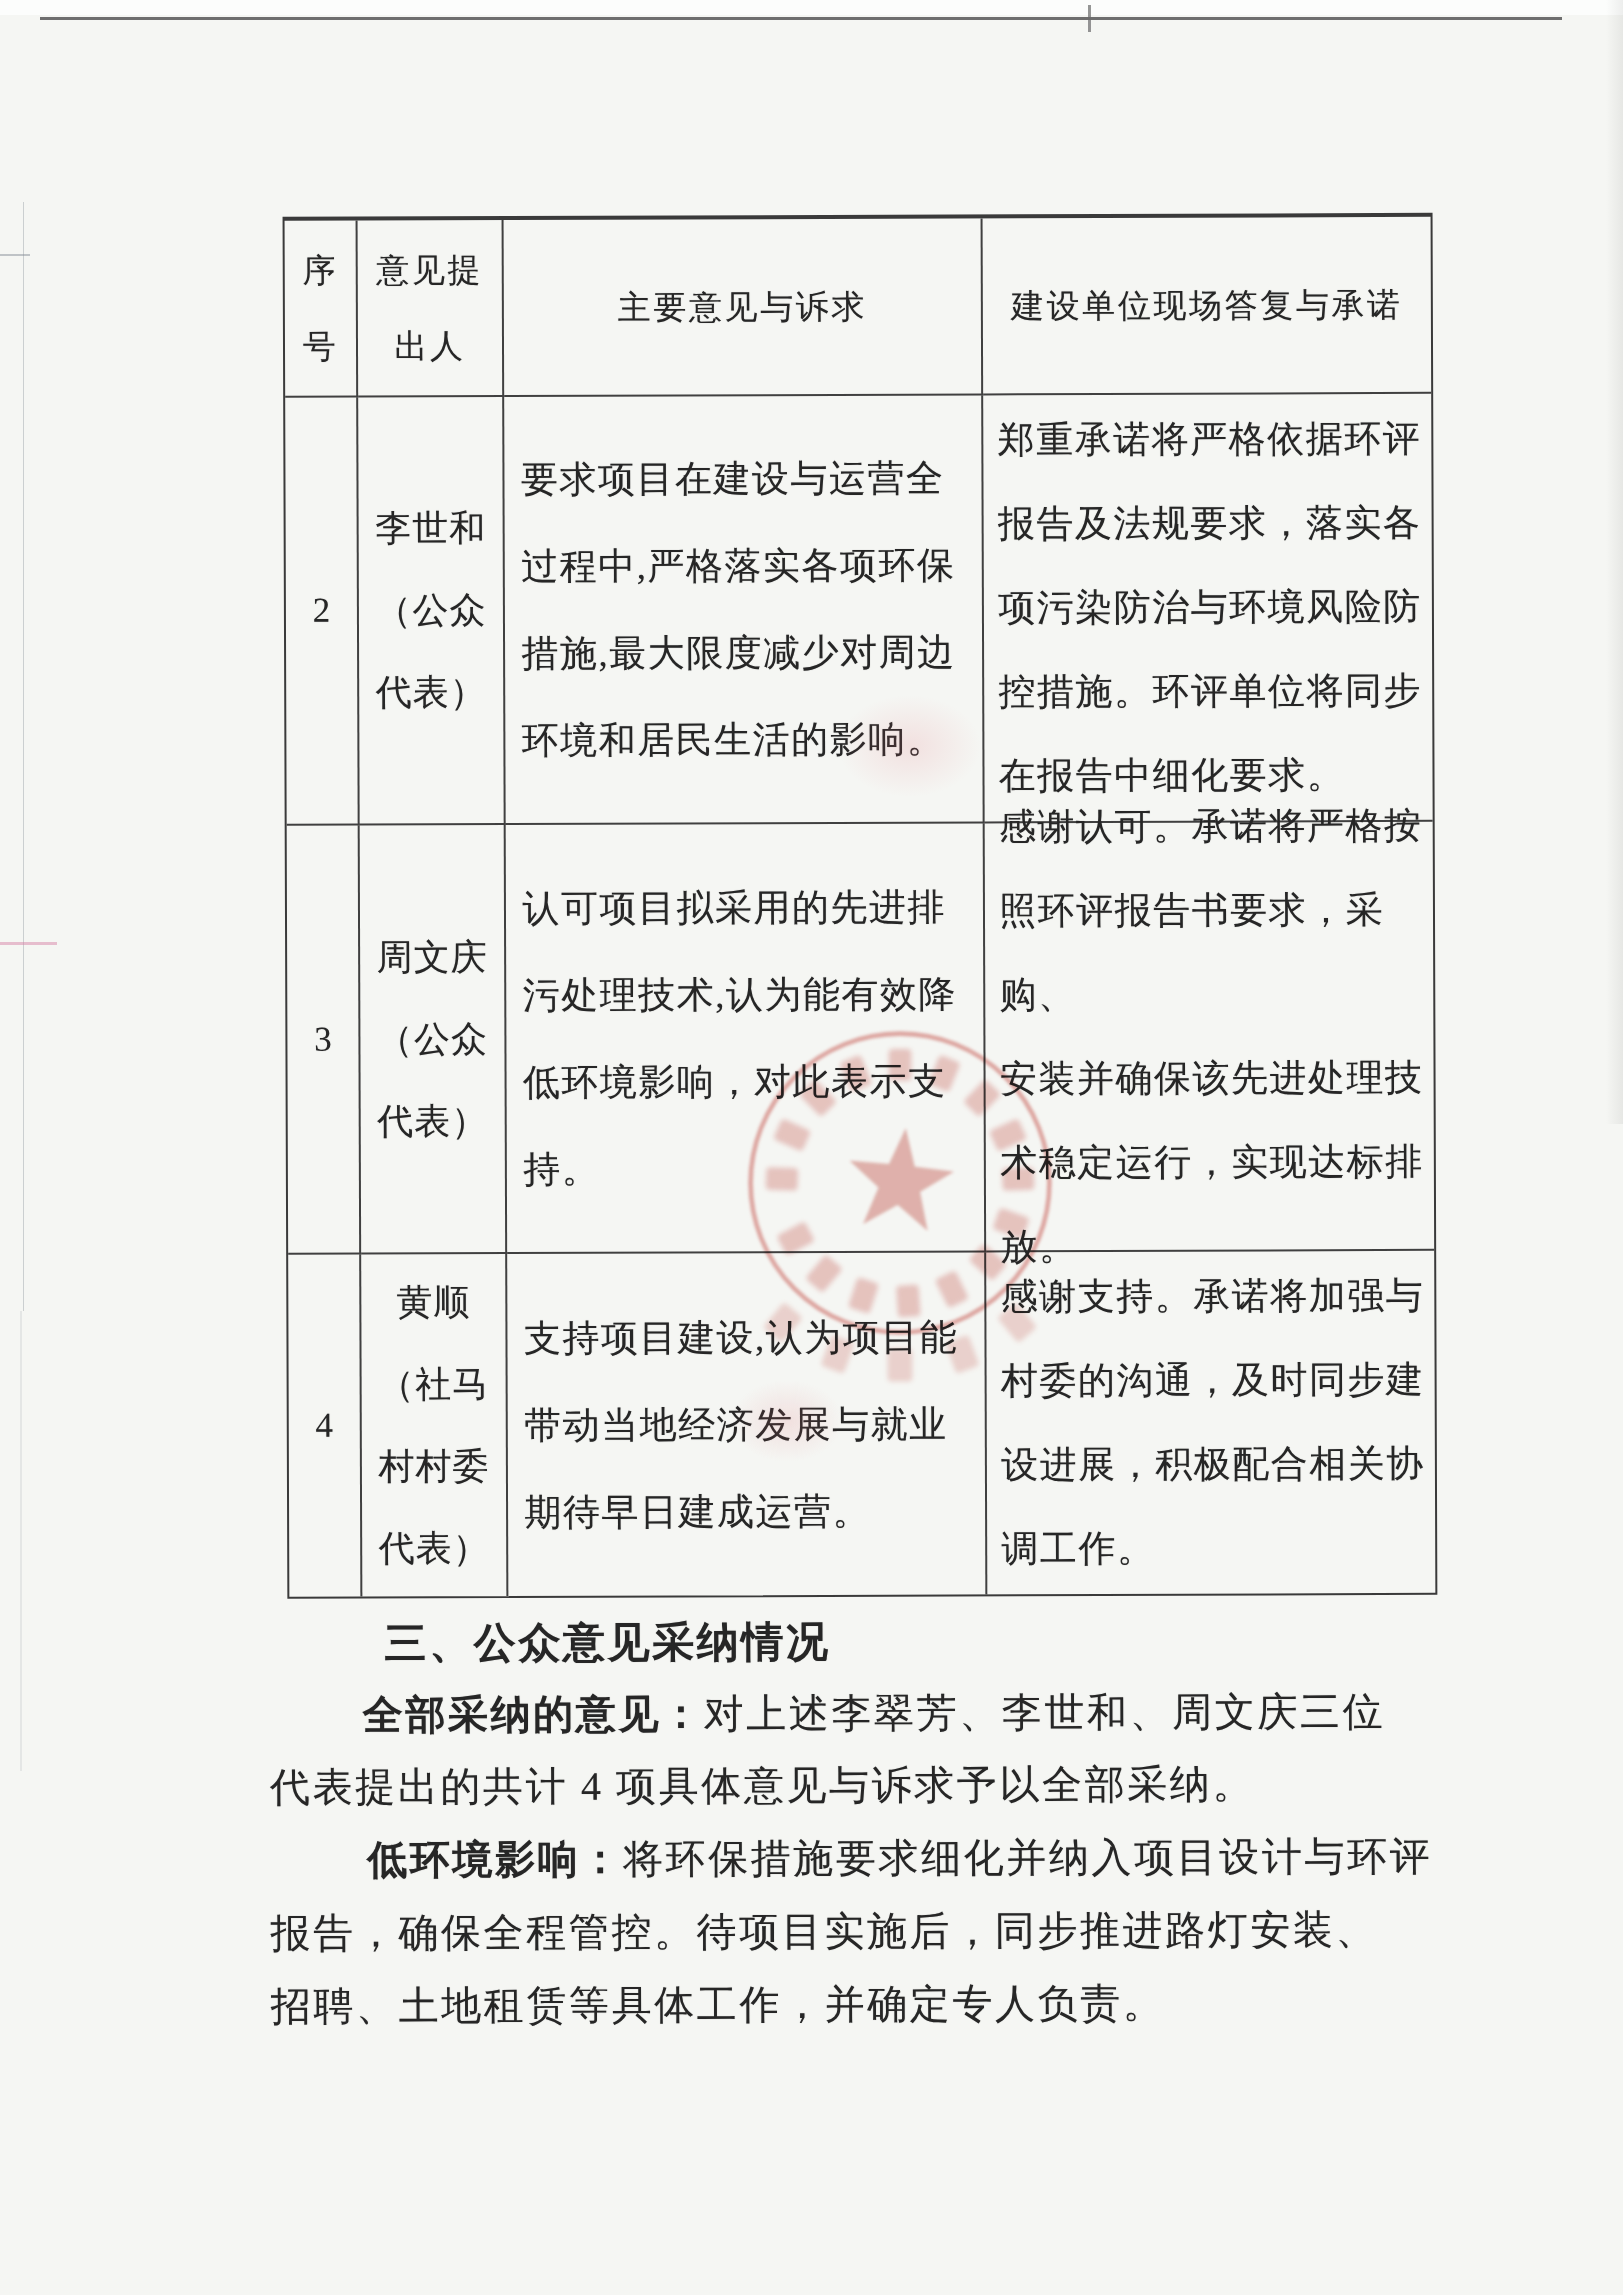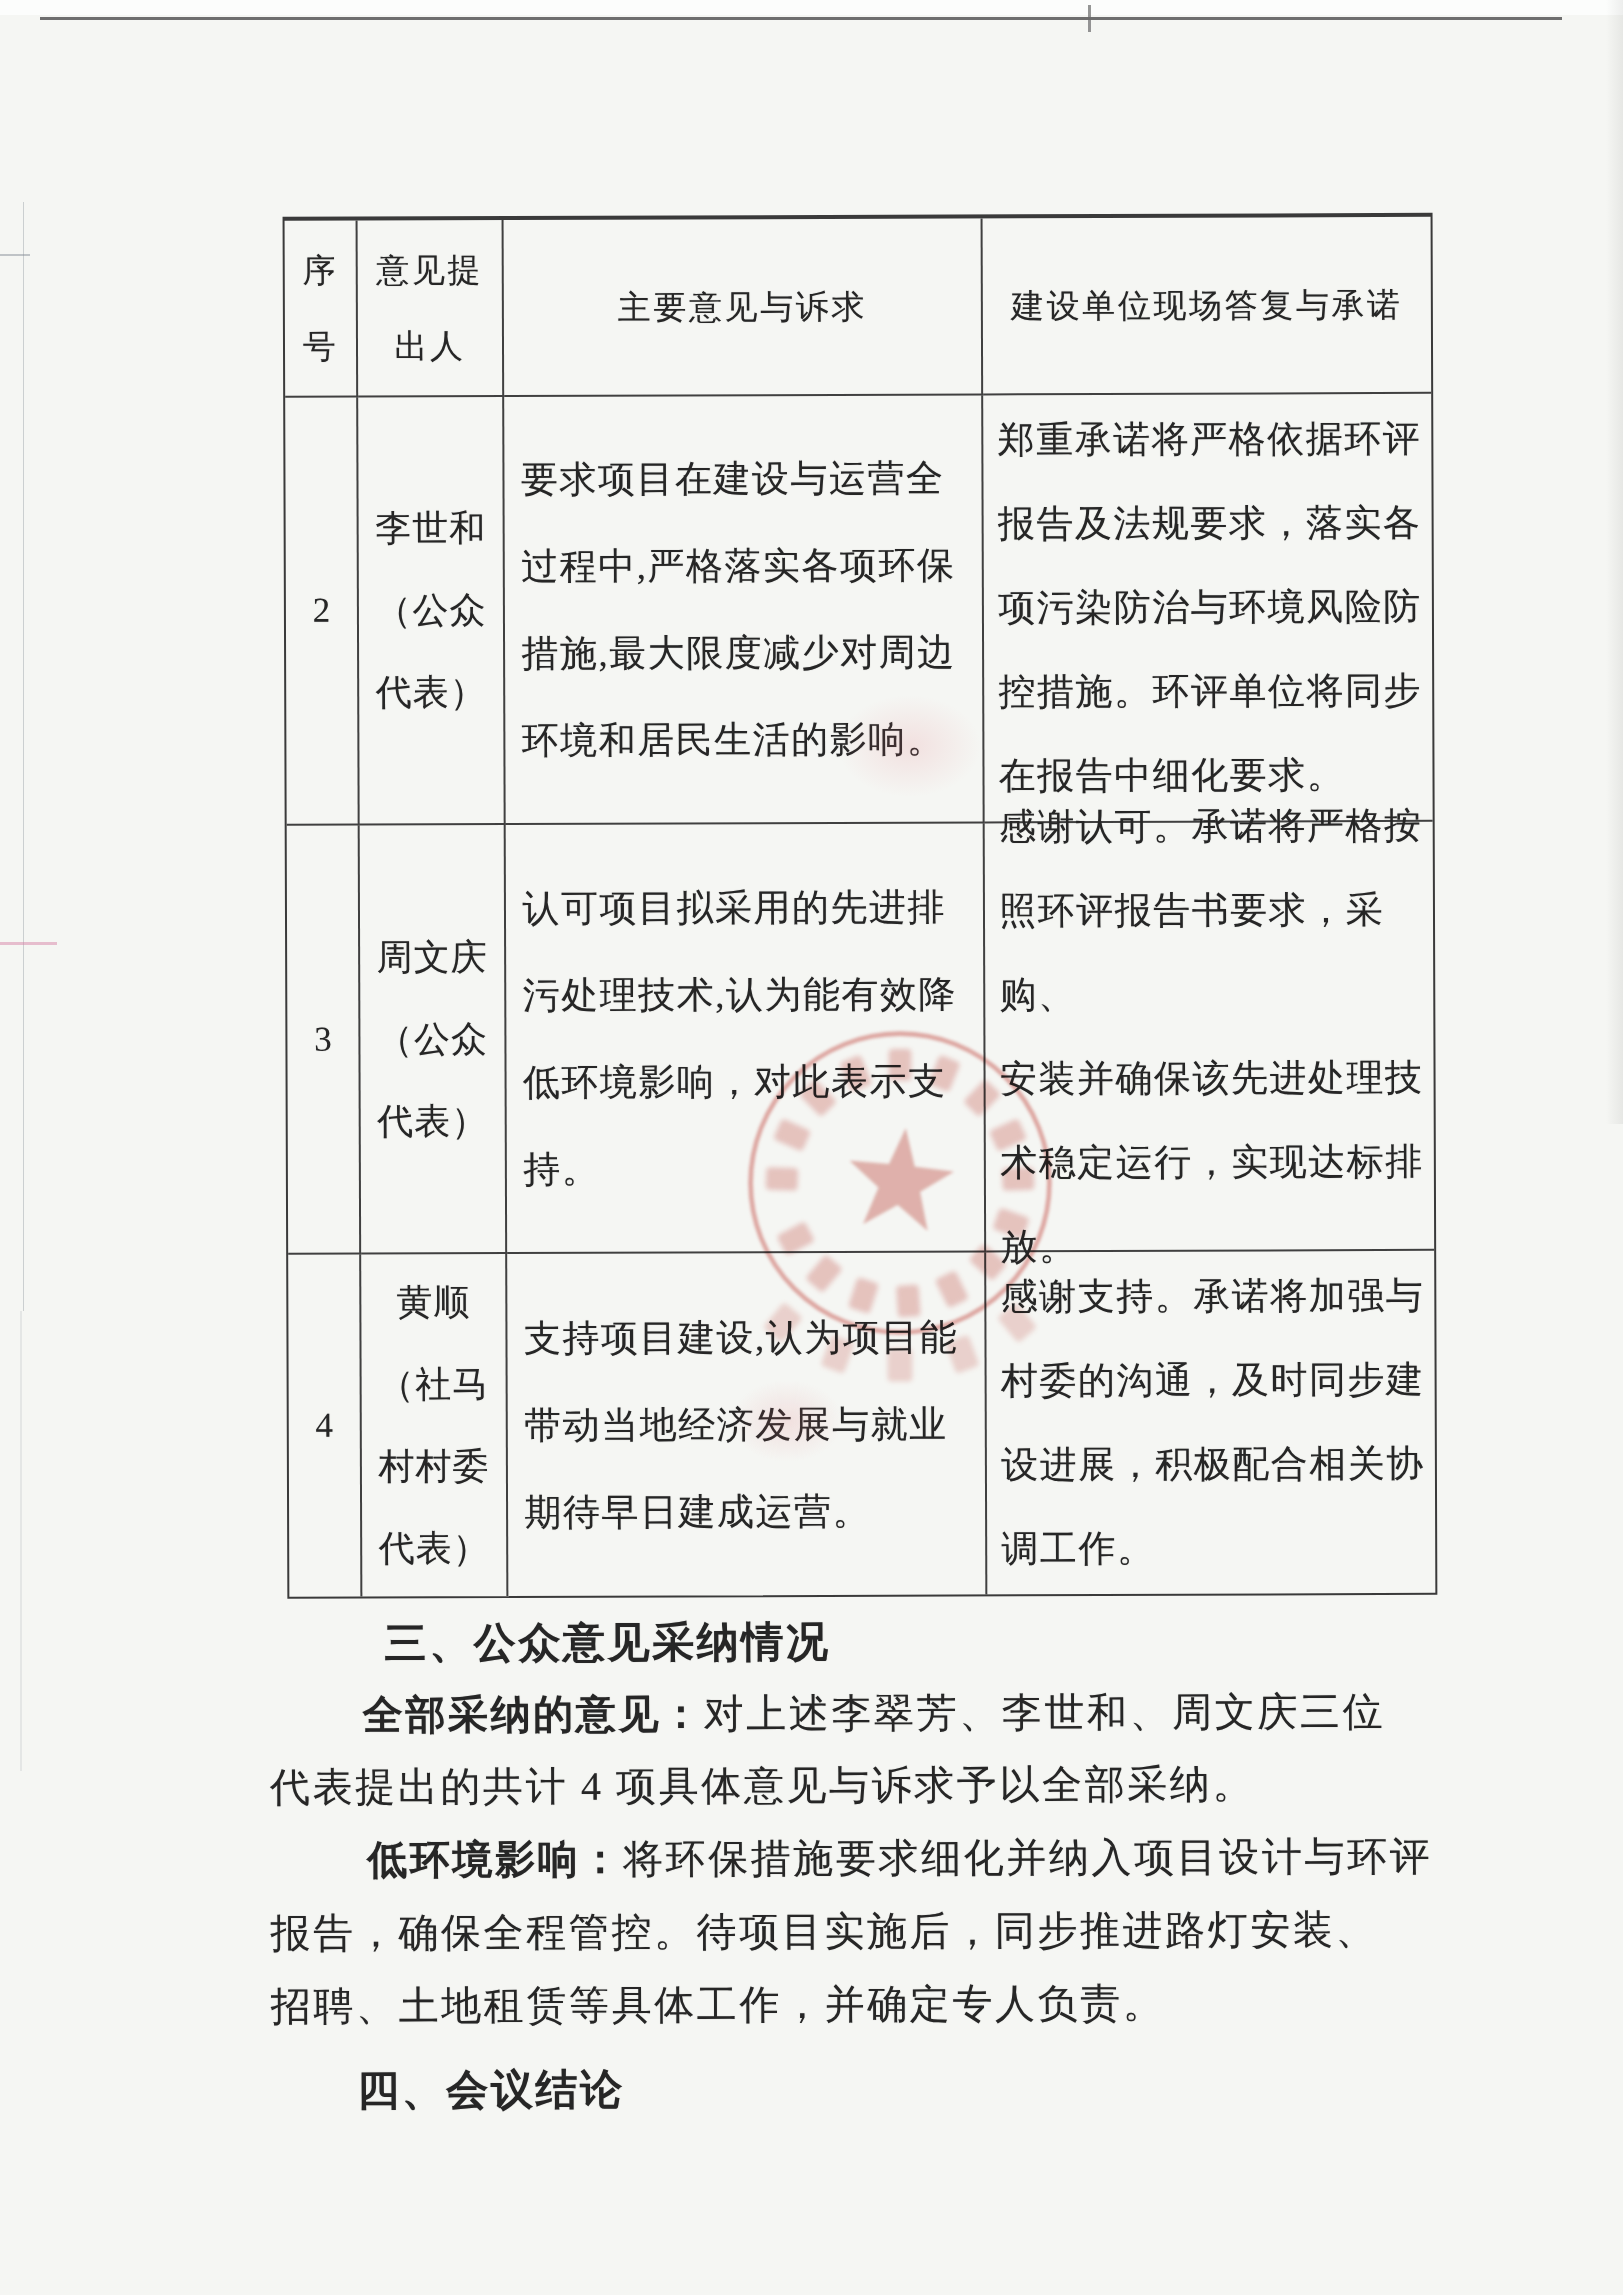--- a/index.html
+++ b/index.html
@@ -131,21 +131,20 @@
       <span class="blabel">全部采纳的意见：</span><span>对上述李翠芳、李世和、周文庆三位</span>
     </div>
     <div class="bl" style="left:267px;top:1758px;">代表提出的共计 4 项具体意见与诉求予以全部采纳。</div>
 
     <div class="bl" style="left:364px;top:1831px;">
       <span class="blabel">低环境影响：</span><span>将环保措施要求细化并纳入项目设计与环评</span>
     </div>
     <div class="bl" style="left:267px;top:1904px;">报告，确保全程管控。待项目实施后，同步推进路灯安装、</div>
     <div class="bl" style="left:267px;top:1977px;">招聘、土地租赁等具体工作，并确定专人负责。</div>
 
-    <div class="bl bhead" style="left:353px;top:2061px;">四、会议结论</div>
 
   </div>
 
   <svg class="stamp" viewBox="0 0 860 860">
     <defs>
       <filter id="b3" x="-20%" y="-20%" width="140%" height="140%">
           <feGaussianBlur stdDeviation="3.2"></feGaussianBlur>
         </filter>
       <filter id="b5" x="-40%" y="-40%" width="180%" height="180%">
           <feGaussianBlur stdDeviation="5"></feGaussianBlur>

